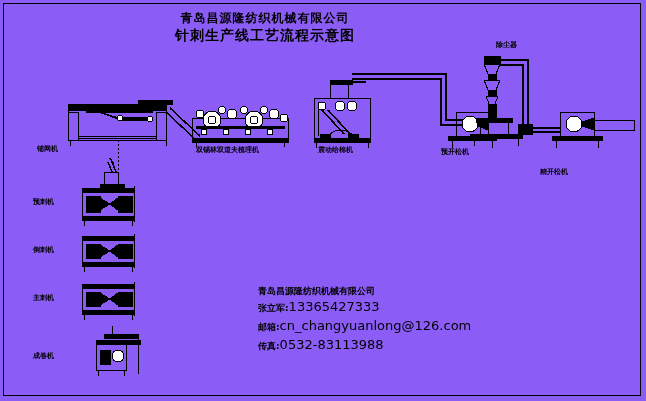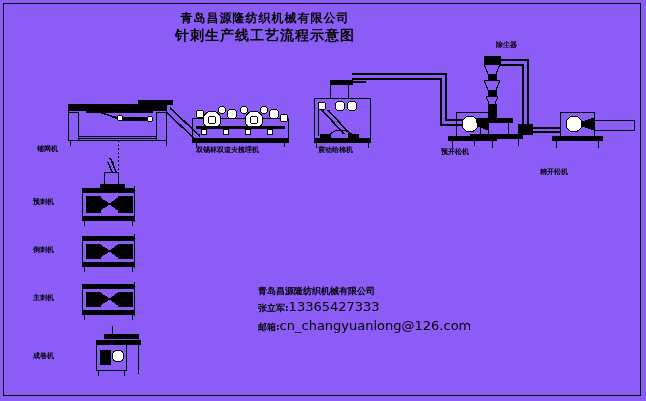--- a/index.html
+++ b/index.html
@@ -298,15 +298,16 @@
   <div class="mlabel" style="left:496px; top:41px;">除尘器</div>
   <div class="mlabel" style="left:33px;  top:198px;">预刺机</div>
   <div class="mlabel" style="left:33px;  top:246px;">倒刺机</div>
   <div class="mlabel" style="left:33px;  top:294px;">主刺机</div>
   <div class="mlabel" style="left:33px;  top:352px;">成卷机</div>
 
   <div class="contact">
     <div class="contact-company">青岛昌源隆纺织机械有限公司</div>
     <div class="contact-row"><span class="ck">张立军:</span><span>13365427333</span></div>
     <div class="contact-row"><span class="ck">邮箱:</span><span>cn_changyuanlong@126.com</span></div>
+    <div class="contact-row"><span class="ck">传真:</span><span>0532-83113988</span></div>
   </div>
 
 </div>
 
 </body></html>

